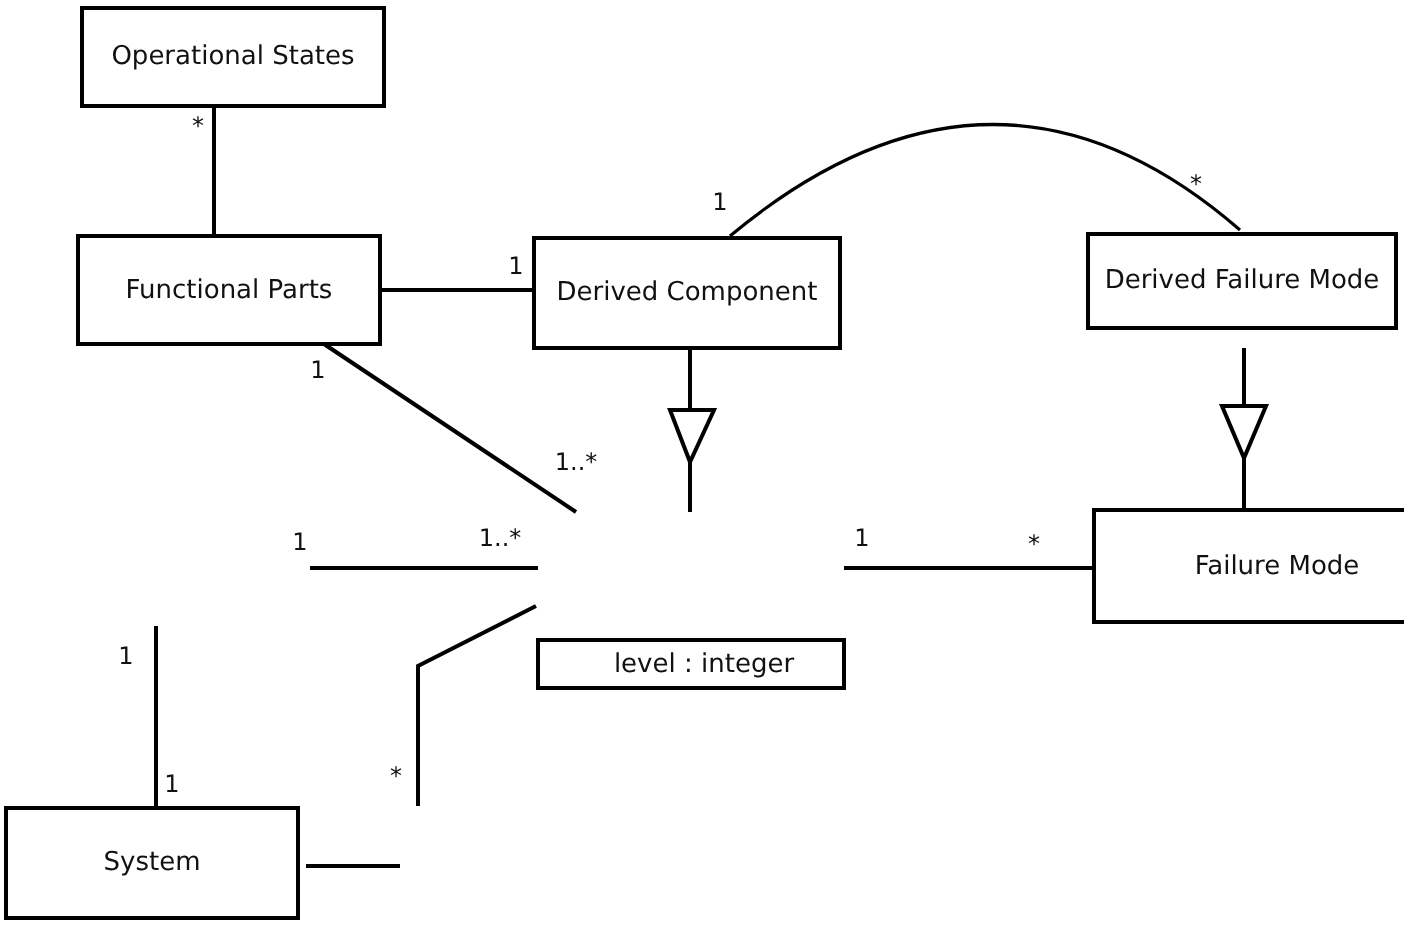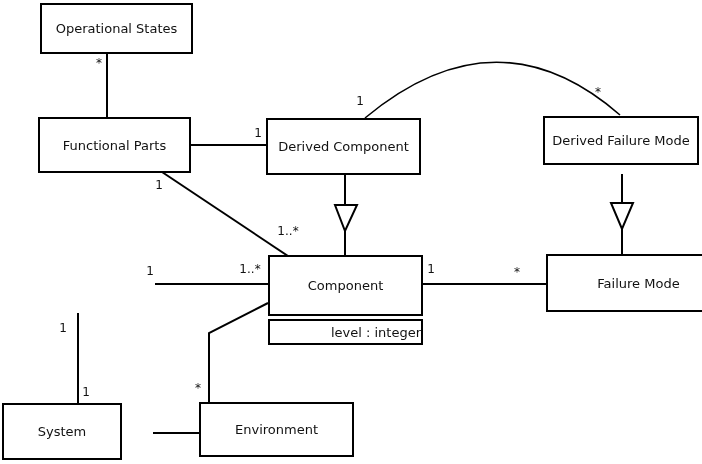--- a/index.html
+++ b/index.html
@@ -35,21 +35,21 @@
     z-index: 2;
     white-space: nowrap;
   }
   .uml-attr {
     position: absolute;
     box-sizing: border-box;
     border: 2px solid #000000;
     background: #ffffff;
     display: flex;
     align-items: center;
-    justify-content: flex-end;
+    justify-content: center;
     padding-left: 13px;
     font-size: 13px;
     color: #111111;
     z-index: 2;
     white-space: nowrap;
   }
   .mult {
     position: absolute;
     transform: translate(-50%, -50%);
     font-size: 12px;
@@ -102,38 +102,32 @@
 
   <div class="uml-class" style="left:266px; top:118px; width:155px; height:57px;">
     <span>Derived Component</span>
   </div>
 
   <div class="uml-class" style="left:543px; top:116px; width:156px; height:49px;">
     <span>Derived Failure Mode</span>
   </div>
 
 
-  <div class="uml-class" style="left:268px; top:255px; width:155px; height:61px;">
-    <span>Component</span>
-  </div>
   <div class="uml-attr" style="left:268px; top:319px; width:155px; height:26px;">
     <span>level : integer</span>
   </div>
 
   <div class="uml-class" style="left:546px; top:254px; width:185px; height:58px;align-items:center;">
     <span>Failure Mode</span>
   </div>
 
-  <div class="uml-class" style="left:2px; top:403px; width:120px; height:57px;">
+  <div class="uml-class" style="left:2px; top:403px; width:148px; height:57px;">
     <span>System</span>
   </div>
 
-  <div class="uml-class" style="left:199px; top:402px; width:155px; height:55px;">
-    <span>Environment</span>
-  </div>
 
   <span class="mult" style="left:99px;  top:63px;">*</span>
   <span class="mult" style="left:258px; top:133px;">1</span>
   <span class="mult" style="left:360px; top:101px;">1</span>
   <span class="mult" style="left:598px; top:92px;">*</span>
   <span class="mult" style="left:159px; top:185px;">1</span>
   <span class="mult" style="left:288px; top:231px;">1..*</span>
   <span class="mult" style="left:150px; top:271px;">1</span>
   <span class="mult" style="left:250px; top:269px;">1..*</span>
   <span class="mult" style="left:431px; top:269px;">1</span>

